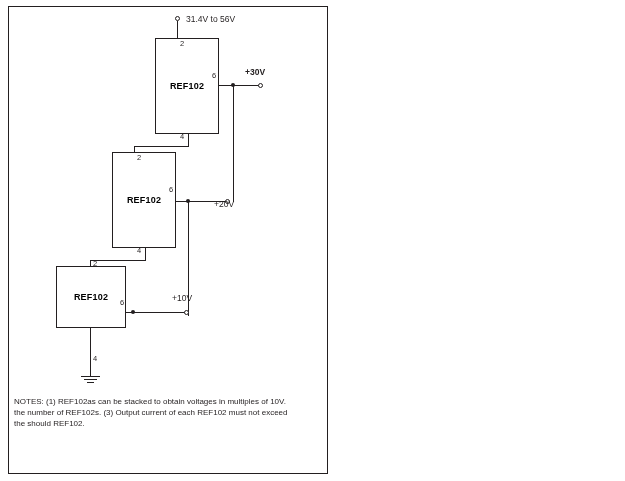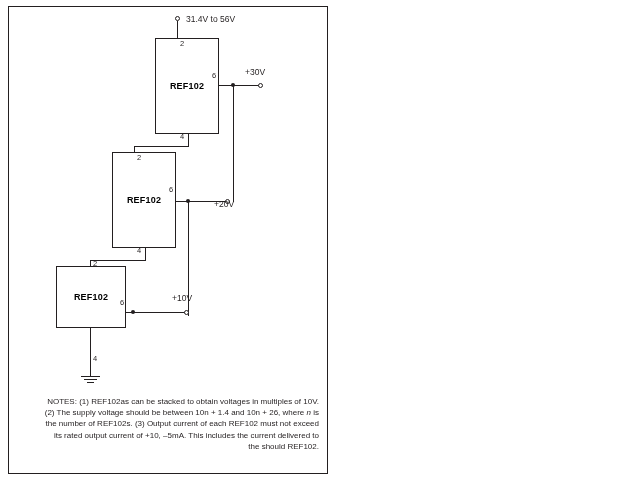--- a/index.html
+++ b/index.html
@@ -100,21 +100,20 @@
     height: 1px;
   }
   .notes {
     position: absolute;
     left: 14px;
     top: 396px;
     width: 305px;
     font-size: 8px;
     line-height: 11.2px;
     color: #231f20;
-    text-align: right;
   }
   .notes i {
     font-style: italic;
   }
 </style>
 </head>
 <body>
 
 <div id="canvas">
 
@@ -128,21 +127,21 @@
   <div class="box" style="left:155px; top:38px; width:64px; height:96px;">
     <div class="box-label">REF102</div>
   </div>
   <div class="pin-num" style="left:180px; top:40px;">2</div>
   <div class="pin-num" style="left:212px; top:72px;">6</div>
   <div class="pin-num" style="left:180px; top:133px;">4</div>
 
   <div class="wire-h" style="left:219px; top:85px; width:42px;"></div>
   <div class="junction" style="left:231px; top:83px;"></div>
   <div class="term-open" style="left:258px; top:83px;"></div>
-  <div class="volt-label" style="left:245px; top:68px;">+30V</div>
+  <div class="volt-label" style="left:245px; top:68px;font-weight:bold;">+30V</div>
 
   <div class="wire-v" style="left:188px; top:134px; height:12px;"></div>
   <div class="wire-v" style="left:233px; top:85px; height:117px;"></div>
 
   <div class="wire-h" style="left:134px; top:146px; width:55px;"></div>
   <div class="wire-v" style="left:134px; top:146px; height:6px;"></div>
 
   <div class="box" style="left:112px; top:152px; width:64px; height:96px;">
     <div class="box-label">REF102</div>
   </div>
@@ -173,19 +172,17 @@
   <div class="term-open" style="left:184px; top:310px;"></div>
   <div class="volt-label" style="left:172px; top:294px;">+10V</div>
 
   <div class="wire-v" style="left:90px; top:328px; height:48px;"></div>
   <div class="gnd-bar" style="left:81px; top:376px; width:19px;"></div>
   <div class="gnd-bar" style="left:84px; top:379px; width:13px;"></div>
   <div class="gnd-bar" style="left:87px; top:382px; width:7px;"></div>
 
   <div class="notes">
     <div>NOTES: (1) REF102as can be stacked to obtain voltages in multiples of 10V.</div>
-    <div><span>(2) The supply voltage should be between 10n + 1.4 and 10n + 26, where </span><i>n</i><span> is</span></div>
     <div>the number of REF102s. (3) Output current of each REF102 must not exceed</div>
-    <div>its rated output current of +10, –5mA. This includes the current delivered to</div>
     <div>the should REF102.</div>
   </div>
 
 </div>
 
 </body></html>

